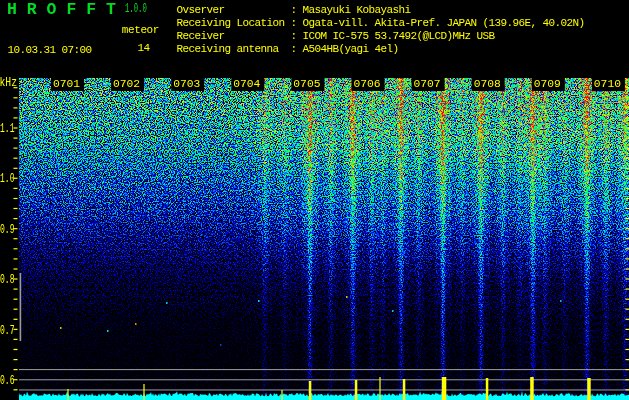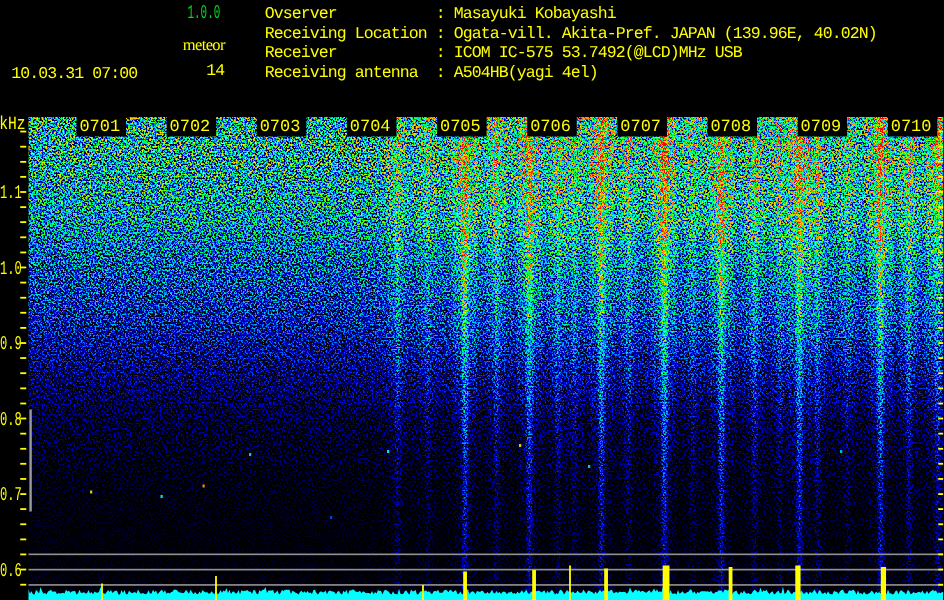--- a/index.html
+++ b/index.html
@@ -364,21 +364,22 @@
 
 <text x="-0.5" y="86" fill="#ffff00" font-size="12.5" transform="translate(-0.5,86) scale(0.78,1) translate(0.5,-86)">kHz</text>
 <text x="0" y="132.2" class="ax" transform="translate(0,132.2) scale(0.62,1) translate(0,-132.2)">1.1</text>
       <text x="0" y="182.5" class="ax" transform="translate(0,182.5) scale(0.62,1) translate(0,-182.5)">1.0</text>
       <text x="0" y="232.9" class="ax" transform="translate(0,232.9) scale(0.62,1) translate(0,-232.9)">0.9</text>
       <text x="0" y="283.2" class="ax" transform="translate(0,283.2) scale(0.62,1) translate(0,-283.2)">0.8</text>
       <text x="0" y="333.6" class="ax" transform="translate(0,333.6) scale(0.62,1) translate(0,-333.6)">0.7</text>
       <text x="0" y="383.9" class="ax" transform="translate(0,383.9) scale(0.62,1) translate(0,-383.9)">0.6</text>
 </svg>
 
+<div class="hdr" style="left:7px;top:1.8px;color:#00dd22;font-size:16.5px;line-height:1;font-weight:bold;">H R O F F T</div>
 <div class="hdr" style="left:124.5px;top:2.3px;color:#00dd22;font-size:13px;line-height:1;transform:scaleX(0.56);transform-origin:left top;">1.0.0</div>
-<div class="hdr" style="left:121.8px;top:25.4px;color:#ffff00;font-size:11px;line-height:1;letter-spacing:-0.4px;font-family:Liberation Serif, serif;">meteor</div>
+<div class="hdr" style="left:121.8px;top:25.4px;color:#ffff00;font-size:11px;line-height:1;letter-spacing:-0.4px;">meteor</div>
 <div class="hdr" style="left:7.5px;top:45px;color:#ffff00;font-size:11px;line-height:1;letter-spacing:-0.6px;">10.03.31 07:00</div>
 <div class="hdr" style="left:137.5px;top:43.4px;color:#ffff00;font-size:11px;line-height:1;letter-spacing:-0.6px;text-align:right;">14</div>
 <div class="hdr" style="left:176.5px;top:3.6px;color:#ffff00;font-size:11px;letter-spacing:-0.6px;line-height:13px;">Ovserver           : Masayuki Kobayashi
 Receiving Location : Ogata-vill. Akita-Pref. JAPAN (139.96E, 40.02N)
 Receiver           : ICOM IC-575 53.7492(@LCD)MHz USB
 Receiving antenna  : A504HB(yagi 4el)</div>
 </div>
 
 </body></html>

